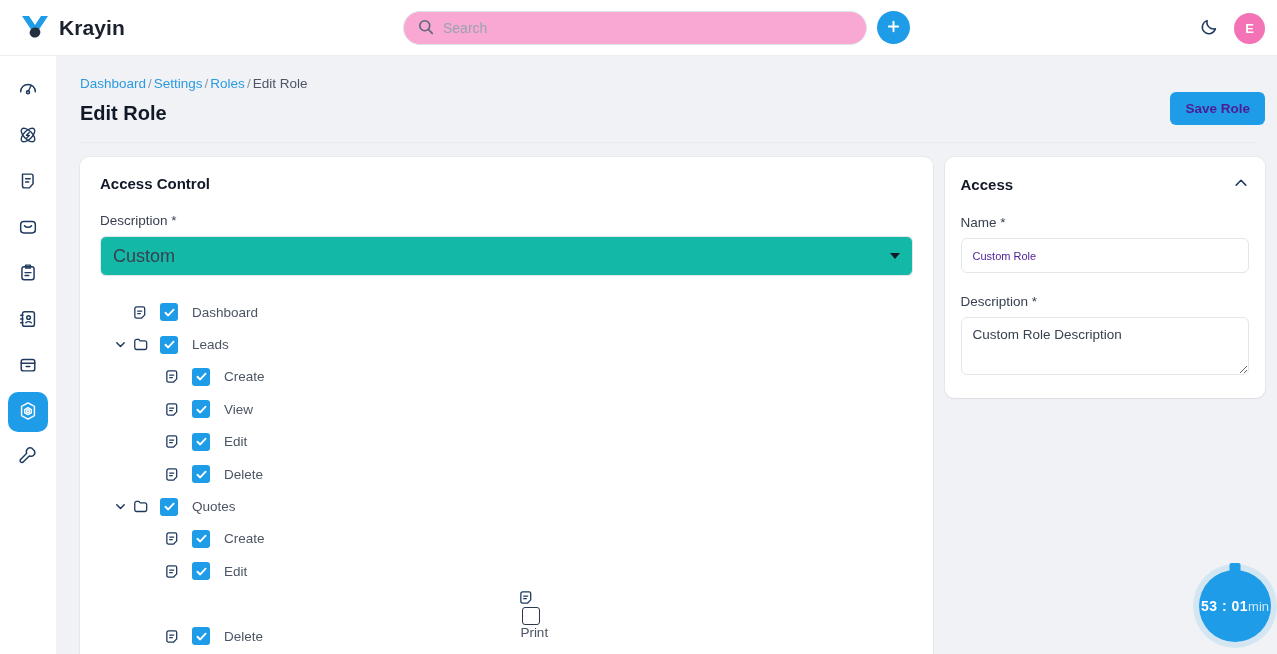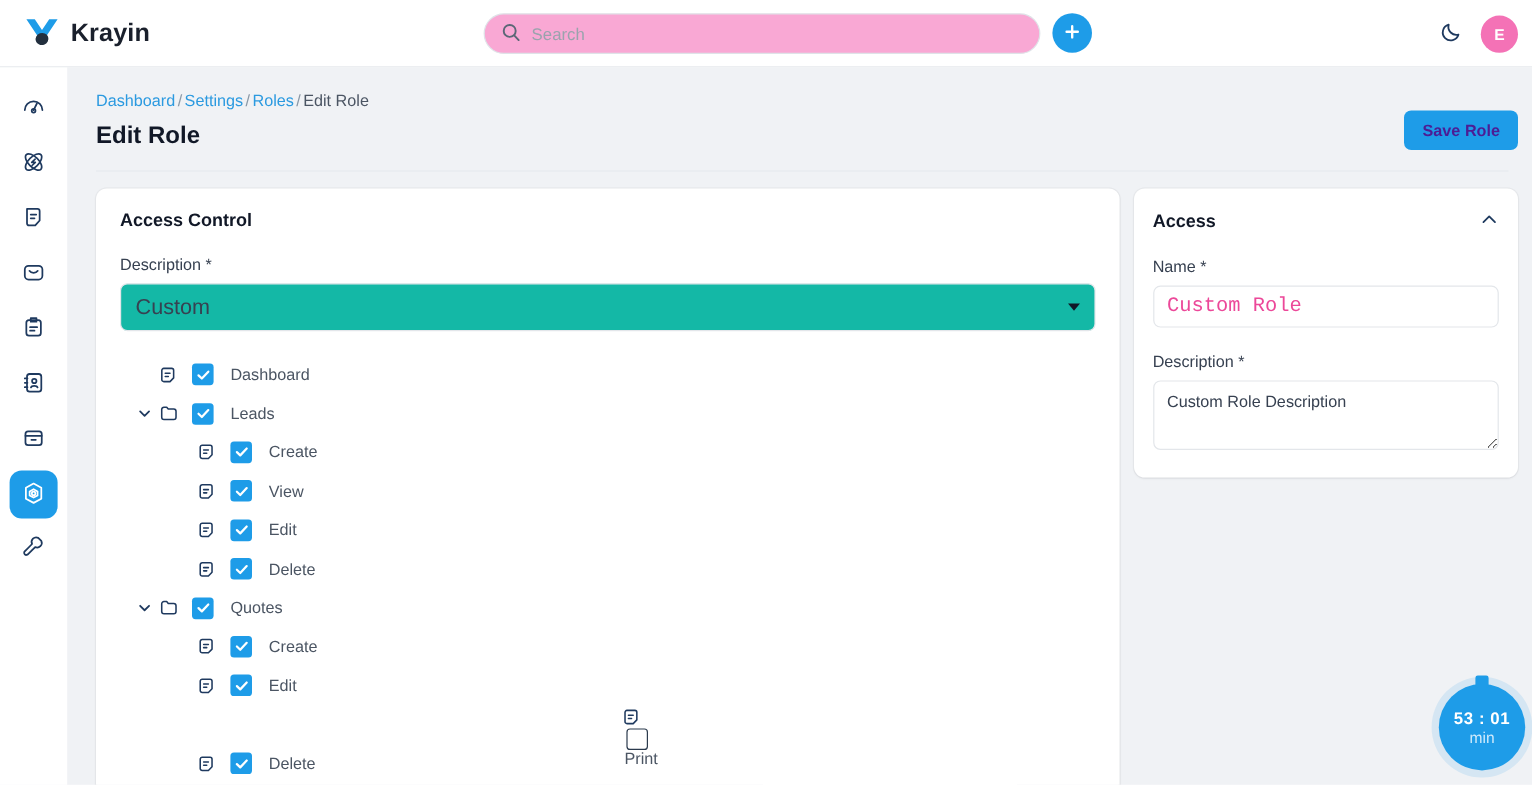--- a/index.html
+++ b/index.html
@@ -100,22 +100,22 @@
     font-size: 18px; color: #374151; position: relative; cursor: pointer;
   }
   .select-arrow {
     position: absolute; right: 12px; top: 50%; transform: translateY(-50%);
     width: 0; height: 0; border-left: 5px solid transparent;
     border-right: 5px solid transparent; border-top: 6px solid #111827;
   }
 
   .text-input {
     width: 100%; height: 35px; border: 1px solid #e3e6ea; border-radius: 6px;
-    padding: 0 11px; font-size: 17px; color: #ec4899; outline: none;
-    font-family: Liberation Mono, monospace; background: #fff;
+    padding: 0 11px; font-size: 11px; color: #4c1d95; outline: none;
+    font-family: Liberation Sans, sans-serif; background: #fff;
   }
   .text-area {
     width: 100%; height: 58px; border: 1px solid #e3e6ea; border-radius: 6px;
     padding: 9px 11px; font-size: 13.5px; color: #374151; outline: none;
     font-family: "Liberation Sans", sans-serif; resize: vertical; background: #fff;
   }
 
   
   .tree { margin-top: 20px; }
   .tree-row { display: flex; align-items: center; height: 32.4px; }
@@ -127,21 +127,21 @@
     display: flex; align-items: center; justify-content: center; cursor: pointer; flex: none;
   }
   .cb.on { background: #1e9ce8; }
   .cb.off { background: #fff; border: 1.8px solid #2b3a4d; }
   .node-label { margin-left: 14px; font-size: 13.5px; color: #4b5563; }
 
   
   .timer {
     position: absolute; right: 6px; bottom: 12px; width: 72px; height: 72px;
     border-radius: 50%; background: #1e9ce8; color: #fff; cursor: pointer;
-    display: flex; flex-direction: column; align-items: center; justify-content: center;
+    display: flex; flex-direction: row; align-items: center; justify-content: center;
     box-shadow: 0 0 0 6px rgba(30,156,232,.13);
   }
   .timer-knob {
     position: absolute; top: -7px; left: 50%; transform: translateX(-50%);
     width: 11px; height: 10px; background: #1e9ce8; border-radius: 2px;
   }
   .timer-time { font-size: 14px; font-weight: 600; letter-spacing: .5px; }
   .timer-unit { font-size: 13px; color: #cfeafb; margin-top: 1px; }
 </style>
 </head>

